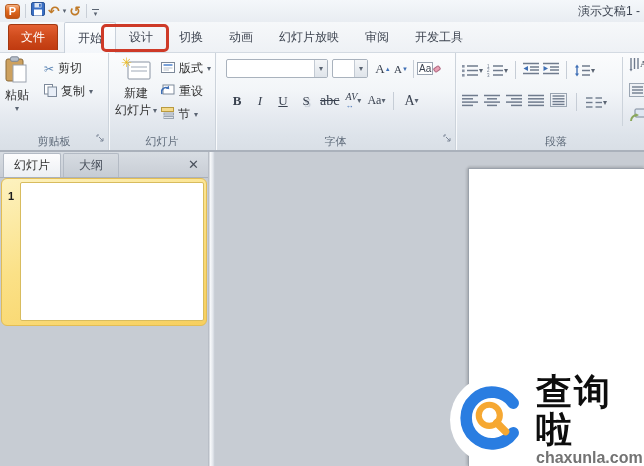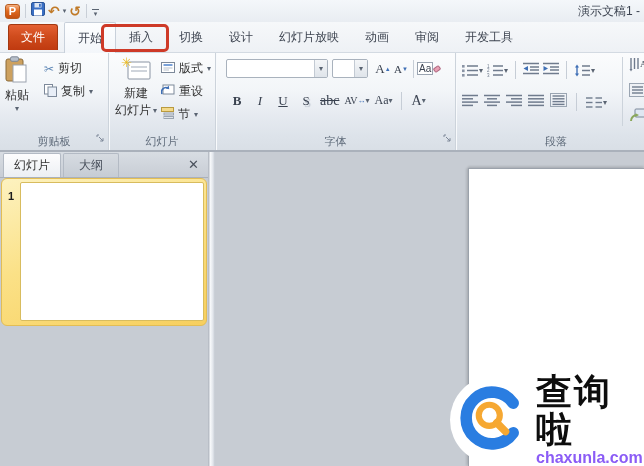--- a/index.html
+++ b/index.html
@@ -75,21 +75,21 @@
   .canvas{left:215px;top:152px;width:429px;height:314px;background:#c7ccd3;}
   .slide-page{position:absolute;left:253px;top:16px;width:176px;height:298px;background:#fff;
     border-left:1px solid #9ba2ab;border-top:1px solid #9ba2ab;
     box-shadow:-2px 0 2px rgba(0,0,0,.10), 0 -2px 2px rgba(0,0,0,.10);}
 
   
   .wm{left:450px;top:376px;width:194px;height:88px;background:#fff;border-radius:48px 0 0 48px;
     display:flex;align-items:center;z-index:40;}
   .wm-text{display:flex;flex-direction:column;align-items:center;margin-left:10px;}
   .wm-name{font-size:36px;font-weight:bold;color:#0d0d0d;letter-spacing:2px;line-height:38px;}
-  .wm-domain{font-size:16px;font-weight:bold;color:#8b5cf6;line-height:18px;align-self:flex-end;margin-right:4px;}
+  .wm-domain{font-size:16px;font-weight:bold;color:#737373;line-height:18px;align-self:flex-end;margin-right:4px;}
 </style>
 </head>
 <body>
 
 <div class="abs titlebar">
   <div class="qat">
     <div class="pp-icon">P</div>
     <div class="qat-sep"></div>
     <span>
       <svg width="14" height="14" viewBox="0 0 14 14">
@@ -107,25 +107,24 @@
       <span class="bar"></span>
         <span class="mini-arrow">▾</span>
     </span>
   </div>
   <div class="abs win-title">演示文稿1 -</div>
 </div>
 
 <div class="abs tabrow">
   <div class="file-tab">文件</div>
   <div class="tab active">开始</div>
-  <div class="tab">插入</div>
+  <div class="tab">设计</div>
   <div class="tab">切换</div>
-  <div class="tab">设计</div>
+  <div class="tab">动画</div>
   <div class="tab">幻灯片放映</div>
-  <div class="tab">动画</div>
   <div class="tab">审阅</div>
   <div class="tab">开发工具</div>
 </div>
 <div class="abs hl-box"></div>
 
 <div class="abs ribbon">
 
   <div class="rgroup" style="width:109px;">
     <div class="abs" style="left:5px;top:3px;">
       <div class="bigbtn">
@@ -245,21 +244,21 @@
             </svg></span>
       </div>
     </div>
     <div class="abs" style="left:12px;top:38px;display:flex;align-items:center;gap:5px;">
       <span class="fbtn serif" style="font-weight:bold;">B</span>
       <span class="fbtn serif" style="font-style:italic;">I</span>
       <span class="fbtn serif" style="text-decoration:underline;">U</span>
       <span class="fbtn serif" style="text-shadow:1.5px 1.5px 1px #b8c0cb;">S</span>
       <span class="fbtn serif" style="font-size:14px;text-decoration:line-through;">abc</span>
       <span class="fbtn">
-        <span style="display:flex;flex-direction:row;align-items:flex-start;line-height:9px;font-size:10px;" class="serif">
+        <span style="display:flex;flex-direction:column;align-items:flex-start;line-height:9px;font-size:10px;font-style:italic;" class="serif">
           <span>AV</span>
             <span style="font-size:8px;color:#3f6fb5;">↔</span>
         </span>
         <span class="dd">▾</span>
       </span>
       <span class="fbtn serif" style="font-size:12px;">
         <span>Aa</span>
         <span class="dd">▾</span>
       </span>
       <div class="vsep"></div>

